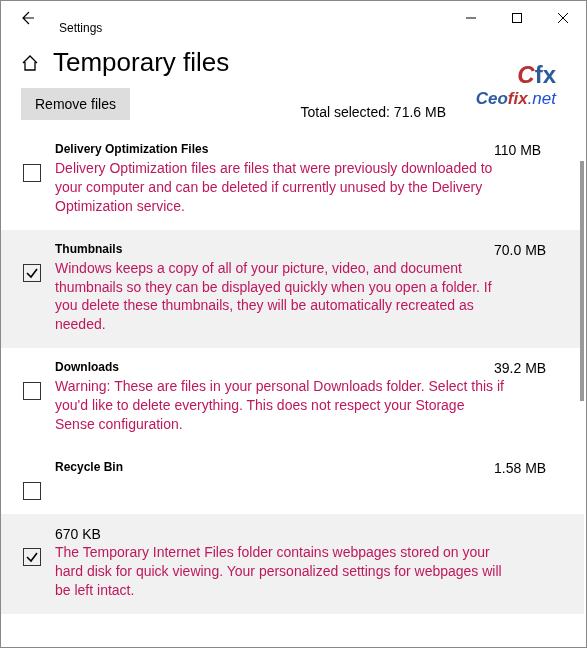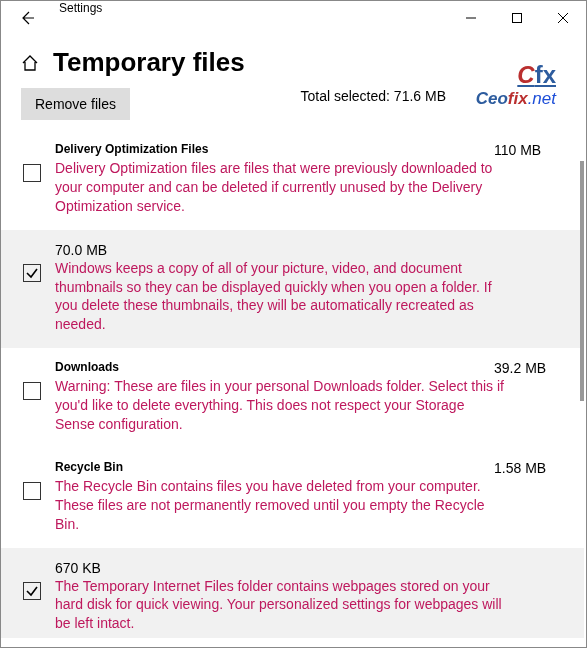--- a/index.html
+++ b/index.html
@@ -9,21 +9,21 @@
       color: #000;
       background: #fff;
       width: 587px;
       height: 648px;
       overflow: hidden;
       border: 1px solid #888;
       position: relative;
     }
     .titlebar {
       display: flex;
-      align-items: flex-start;
+      align-items: flex-end;
       height: 34px;
       padding-left: 6px;
     }
     .titlebar .back {
       width: 40px; height: 34px;
       display: flex; align-items: center; justify-content: center;
       cursor: pointer;
     }
     .titlebar .title {
       font-size: 12px;
@@ -40,38 +40,38 @@
       display: flex;
       align-items: center;
       padding: 12px 20px 10px 20px;
     }
     .header .home {
       margin-right: 14px;
       cursor: pointer;
     }
     .header h1 {
       font-size: 26px;
-      font-weight: 700;
+      font-weight: 400;
       flex: 1;
     }
     .logo {
       position: absolute;
       right: 30px;
       top: 60px;
       text-align: right;
     }
-    .logo-cfx { font-size: 24px; font-weight: bold; color: #2d5c9e; text-decoration: underline; }
+    .logo-cfx { font-size: 24px; font-weight: bold; color: #2d5c9e; }
     .logo-c { color: #ba2f2f; font-style: italic; }
     .logo-url { font-size: 17px; font-style: italic; }
     .logo-url .ceo { color: #2d5c9e; font-weight: bold; margin-left: 48px; }
     .logo-url .fix { color: #ba2f2f; font-weight: bold; }
     .logo-url .net { color: #1d4ed8; }
     .action-row {
       display: flex;
-      align-items: flex-start;
+      align-items: flex-end;
       padding: 0 20px 10px 20px;
     }
     .remove-btn {
       background: #ddd;
       border: none;
       padding: 8px 14px;
       font-family: inherit;
       font-size: 14px;
       cursor: pointer;
     }
@@ -181,20 +181,21 @@
     <div class="item selected">
       <div class="cbwrap">
         <div class="checkbox">
           <svg width="14" height="14" viewBox="0 0 14 14">
             <path d="M2 7 L6 11 L12 3" stroke="#000" stroke-width="1.6" fill="none"></path>
           </svg>
         </div>
       </div>
       <div class="content">
         <div class="item-head">
+          <div class="item-title">Thumbnails</div>
           <div class="item-size">70.0 MB</div>
         </div>
         <div class="item-desc">Windows keeps a copy of all of your picture, video, and document thumbnails so they can be displayed quickly when you open a folder. If you delete these thumbnails, they will be automatically recreated as needed.</div>
       </div>
     </div>
     <div class="item">
       <div class="cbwrap">
         <div class="checkbox"></div>
       </div>
       <div class="content">
@@ -207,21 +208,20 @@
     </div>
     <div class="item">
       <div class="cbwrap">
         <div class="checkbox"></div>
       </div>
       <div class="content">
         <div class="item-head">
           <div class="item-title">Recycle Bin</div>
           <div class="item-size">1.58 MB</div>
         </div>
-        <div class="item-desc">The Recycle Bin contains files you have deleted from your computer. These files are not permanently removed until you empty the Recycle Bin.</div>
       </div>
     </div>
     <div class="item selected">
       <div class="cbwrap">
         <div class="checkbox">
           <svg width="14" height="14" viewBox="0 0 14 14">
             <path d="M2 7 L6 11 L12 3" stroke="#000" stroke-width="1.6" fill="none"></path>
           </svg>
         </div>
       </div>

